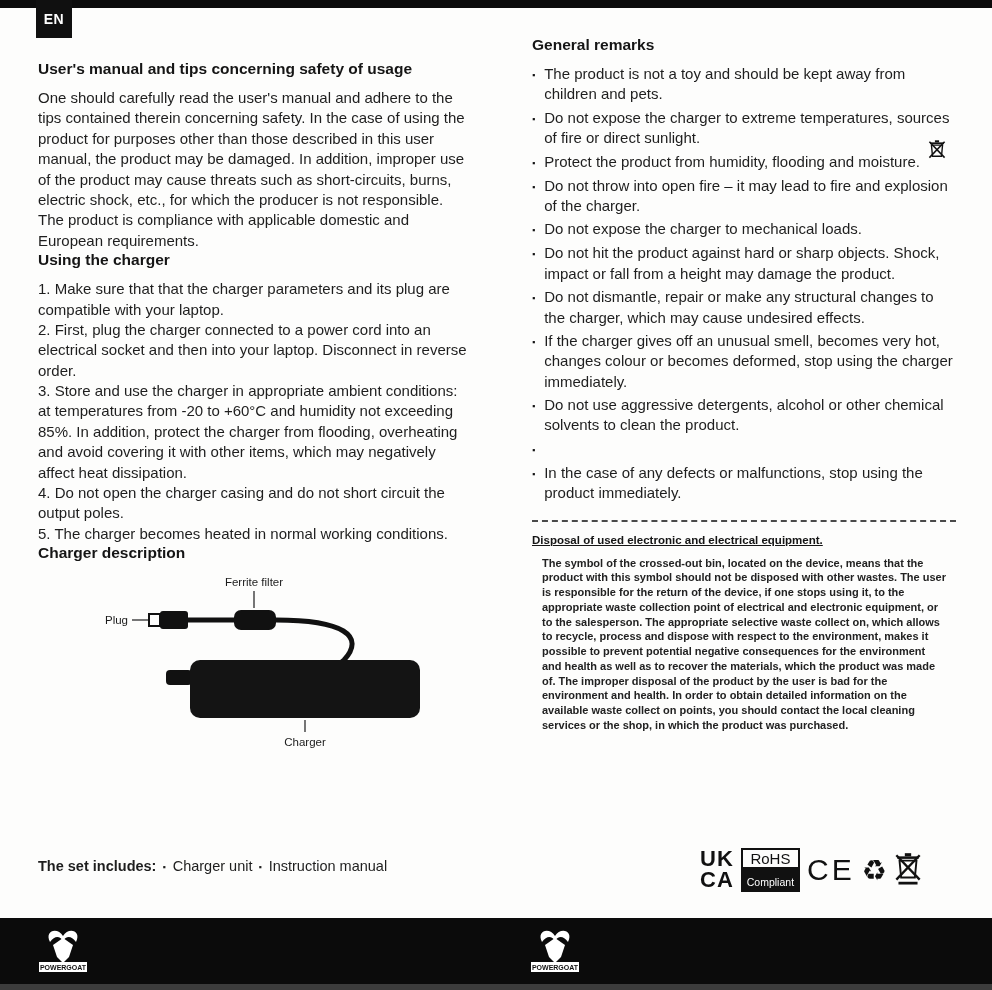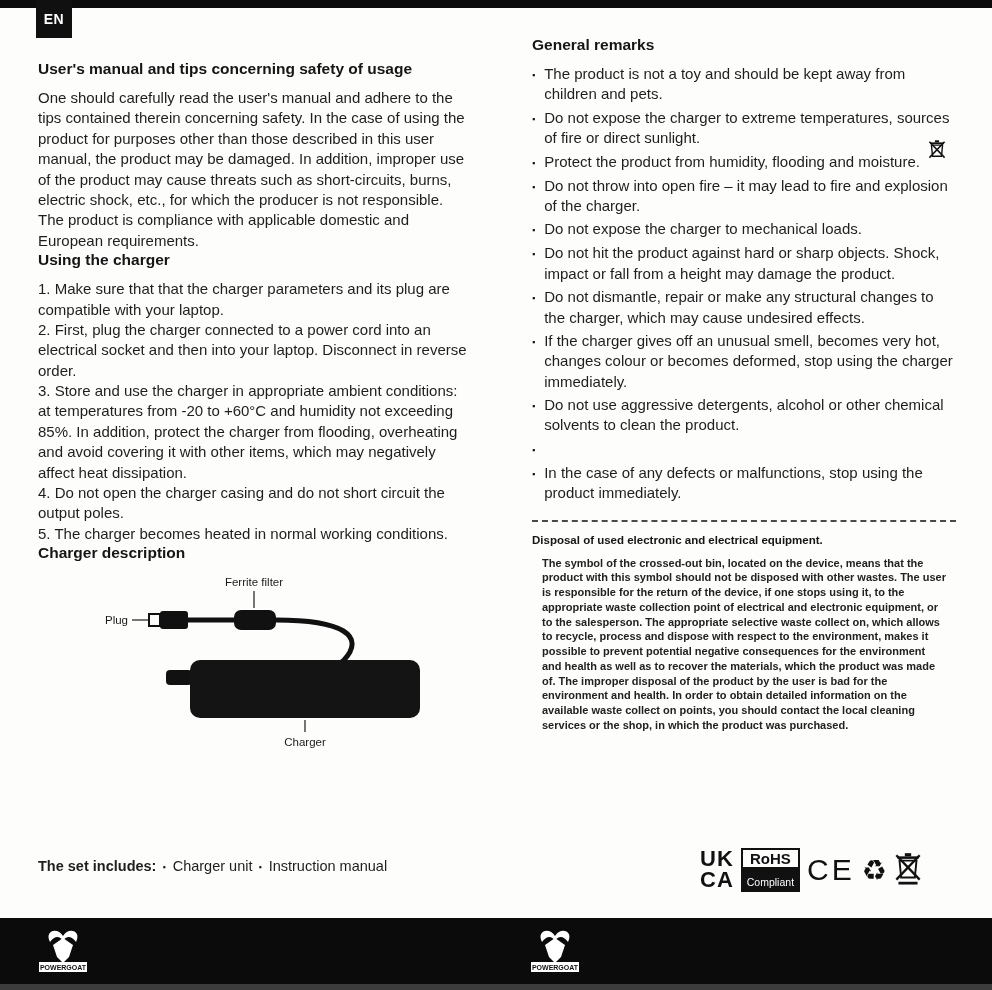--- a/index.html
+++ b/index.html
@@ -17,34 +17,34 @@
   }
   .left-col{position:absolute;left:38px;top:60px;width:434px;}
   .right-col{position:absolute;left:532px;top:36px;width:424px;}
   h2{font-size:15.5px;font-weight:700;margin:0 0 10px 0;color:#151515;}
   .section-gap{}
   p.body{font-size:15px;line-height:1.36;margin:0;}
   .steps p{font-size:15px;line-height:1.36;margin:0;}
   .remark{display:flex;gap:9px;margin:0 0 3px 0;font-size:15px;line-height:1.36;}
   .remark .bullet{flex:0 0 auto;font-size:9px;line-height:20px;padding-top:1px;color:#111;}
   .dashed-sep{border:none;border-top:2px dashed #4a4a4a;margin:16px 0 12px 0;}
-  .disposal-heading{font-size:11.5px;font-weight:700;margin:0 0 6px 0;color:#151515;}
+  .disposal-heading{font-size:11.5px;font-weight:700;margin:0 0 6px 0;color:#151515;text-decoration:underline;}
   .disposal-text{font-size:11px;line-height:1.34;margin:10px;color:#222;font-weight:bold;}
   .diagram-wrap{margin-top:6px;position:relative;width:434px;height:190px;}
   .set-includes{
     position:absolute;left:38px;top:858px;display:flex;align-items:center;gap:6px;
     font-size:14.5px;white-space:nowrap;
   }
   .set-includes .label{font-weight:700;}
   .set-item{display:flex;gap:7px;align-items:baseline;}
   .set-item .bullet{font-size:9px;position:relative;top:-1px;}
   .marks-row{position:absolute;left:700px;top:848px;display:flex;align-items:center;gap:7px;}
   .ukca{font-weight:800;font-size:22px;line-height:.95;letter-spacing:1px;color:#111;}
   .rohs{border:2.5px solid #111;text-align:center;}
-  .rohs-top{font-weight:700;font-size:15px;padding:0 7px;color:#111;}
+  .rohs-top{font-weight:400;font-size:15px;padding:0 7px;color:#111;}
   .rohs-bottom{background:#111;color:#fff;font-size:10.5px;padding:9px 4px 2px 4px;}
   .ce-mark{font-size:30px;font-weight:500;letter-spacing:3px;color:#111;font-family:Liberation Sans, sans-serif;}
   .recycle-mark{font-size:28px;color:#111;font-family:"DejaVu Sans", sans-serif;}
   .small-bin{position:absolute;left:928px;top:138px;}
   .footer{position:absolute;left:0;top:918px;width:992px;height:66px;background:#0b0b0b;}
   .goat-logo{position:absolute;top:8px;}
   .goat-logo.first{left:36px;}
   .goat-logo.second{left:528px;}
 </style>
 </head>

